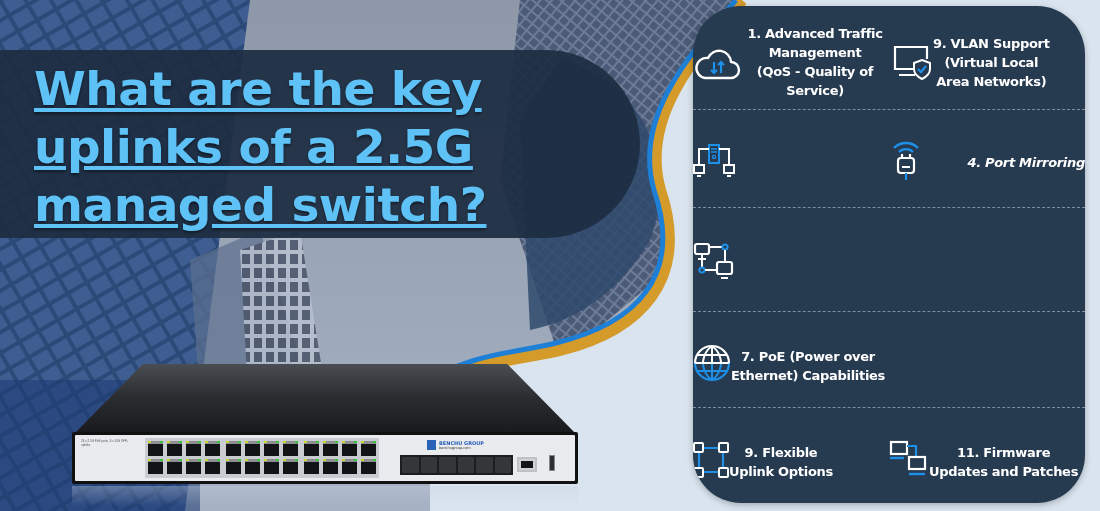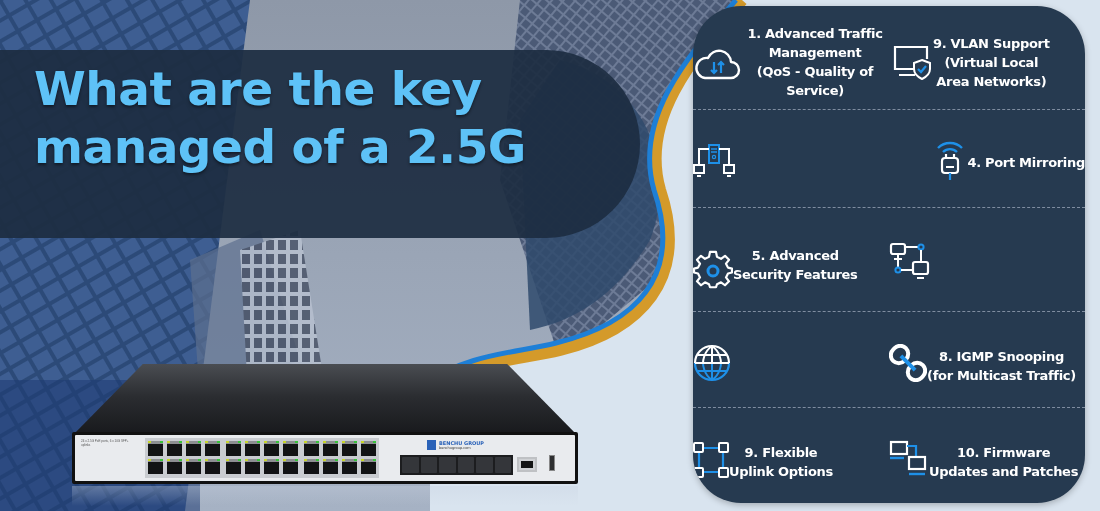--- a/index.html
+++ b/index.html
@@ -24,21 +24,21 @@
   }
   .title-text {
     color: #5ec2f7;
     font-family: "DejaVu Sans", sans-serif;
     font-weight: bold;
     font-size: 47px;
     line-height: 58px;
     letter-spacing: -0.5px;
     text-shadow: 0 2px 3px rgba(0,0,0,0.45);
   }
-  .title-line { display: block; white-space: nowrap; }
+  .title-line { display: block; white-space: nowrap; text-decoration: underline; }
   
   .switch {
     position: absolute; left: 72px; top: 364px; width: 506px; height: 120px;
   }
   .switch-top {
     position: absolute; left: 0; top: 0; width: 506px; height: 72px;
     background: linear-gradient(180deg, #4a4d52 0%, #2b2d31 45%, #17181b 100%);
     clip-path: polygon(14% 0, 86% 0, 100% 100%, 0 100%);
   }
   .switch-front {
@@ -111,21 +111,21 @@
   .feature {
     width: 196px; height: 100%;
     display: flex; align-items: center;
     text-align: center;
     color: #ffffff;
     font-family: "DejaVu Sans", sans-serif; font-weight: bold;
     font-size: 13px; line-height: 19px; letter-spacing: -0.3px;
   }
   .feature .icon { height: 38px; display: flex; align-items: flex-end; justify-content: center; }
   .feature .label { white-space: pre-line; margin-top: 1px; }
-  .feature.vcenter { justify-content: flex-end; }
+  .feature.vcenter { justify-content: space-between; font-style: italic; }
 </style>
 </head>
 <body>
 
 <div class="bg-photo">
   <svg width="760" height="511" viewBox="0 0 760 511">
     <defs>
       <linearGradient id="sky" x1="0" y1="0" x2="0" y2="1">
         <stop offset="0" stop-color="#8e98a8"></stop>
         <stop offset="1" stop-color="#a6b2c4"></stop>
@@ -163,21 +163,22 @@
     <path d="M742 0 C690 60 640 120 660 190 C690 280 640 330 560 350 C520 360 470 360 430 390" fill="none" stroke="#d49a2a" stroke-width="12"></path>
     <path d="M736 0 C684 60 634 120 654 190 C684 278 634 324 556 343 C516 353 466 354 428 383" fill="none" stroke="#1e7fd6" stroke-width="5"></path>
 
     <rect x="0" y="380" width="200" height="131" fill="#1d3a72" opacity="0.55"></rect>
   </svg>
 </div>
 
 <div class="title-banner">
   <h1 class="title-text">
     <span class="title-line">What are the key</span>
-    <span class="title-line">managed of a 2.5G</span>
+    <span class="title-line">uplinks of a 2.5G</span>
+    <span class="title-line">managed switch?</span>
   </h1>
 </div>
 
 <div class="switch">
   <div class="switch-top"></div>
   <div class="switch-front">
     <div class="front-panel">
       <div class="panel-label">24 x 2.5G PoE ports, 6 x 10G SFP+ uplinks</div>
       <div class="port-block" style="left:70px">
         <div class="rj45"></div>
@@ -284,30 +285,20 @@
           <rect x="9" y="21" width="16" height="15" rx="3" fill="none" stroke="#fff" stroke-width="2.2"></rect>
           <path d="M13 30 H21" stroke="#fff" stroke-width="2"></path>
           <path d="M17 36 V43" stroke="#1e90e8" stroke-width="2.2"></path>
         </svg>
       </div>
       <div class="label">4. Port Mirroring</div>
     </div>
   </div>
 
   <div class="feature-row" style="top:202px; height:104px; padding-top:4px">
-    <div class="feature">
-      <div class="icon" style="height:56px">
-        <svg width="40" height="40" viewBox="0 0 40 40">
-          <path d="M17 3 H23 L24 8 L28 10 L32 7 L36 11 L33 15 L35 19 L39 20 V24 L35 25 L33 29 L36 33 L32 37 L28 34 L24 36 L23 39 H17 L16 36 L12 34 L8 37 L4 33 L7 29 L5 25 L1 24 V20 L5 19 L7 15 L4 11 L8 7 L12 10 L16 8 Z" fill="none" stroke="#fff" stroke-width="2.2" stroke-linejoin="round" transform="translate(0,-1) scale(1,0.98)"></path>
-          <circle cx="20" cy="21" r="5" fill="none" stroke="#1e90e8" stroke-width="3"></circle>
-        </svg>
-      </div>
-      <div class="label" style="margin-top:6px">5. Advanced
-Security Features</div>
-    </div>
     <div class="feature">
       <div class="icon">
         <svg width="42" height="40" viewBox="0 0 42 40">
           <rect x="2" y="3" width="14" height="10" rx="2" fill="none" stroke="#fff" stroke-width="2.2"></rect>
           <path d="M16 6 H30" stroke="#fff" stroke-width="2"></path>
           <circle cx="32" cy="6" r="2.6" fill="none" stroke="#1e90e8" stroke-width="2"></circle>
           <path d="M32 9 V21" stroke="#fff" stroke-width="2"></path>
           <path d="M9 13 V26 M5 18 H13" stroke="#fff" stroke-width="2"></path>
           <circle cx="9" cy="29" r="2.6" fill="none" stroke="#1e90e8" stroke-width="2"></circle>
           <path d="M12 29 H24" stroke="#fff" stroke-width="2"></path>
@@ -326,33 +317,22 @@
           <path d="M2 19 A17 17 0 0 0 36 19" fill="none" stroke="#1e90e8" stroke-width="2.2"></path>
           <path d="M19 2 V19" stroke="#fff" stroke-width="2"></path>
           <path d="M19 19 V36" stroke="#1e90e8" stroke-width="2"></path>
           <path d="M19 2 C10 8 10 19 10 19 M19 2 C28 8 28 19 28 19" fill="none" stroke="#fff" stroke-width="2"></path>
           <path d="M10 19 C10 19 10 30 19 36 M28 19 C28 19 28 30 19 36" fill="none" stroke="#1e90e8" stroke-width="2"></path>
           <path d="M5 11 H33" stroke="#fff" stroke-width="2"></path>
           <path d="M2 19 H36" stroke="#fff" stroke-width="2"></path>
           <path d="M5 27 H33" stroke="#1e90e8" stroke-width="2"></path>
         </svg>
       </div>
-    </div>
-    <div class="feature">
-      <div class="icon">
-        <svg width="38" height="38" viewBox="0 0 38 38">
-          <g transform="rotate(-45 19 19)">
-            <rect x="10" y="-1" width="18" height="16" rx="8" fill="none" stroke="#fff" stroke-width="4" transform="translate(0,0)"></rect>
-            <rect x="10" y="23" width="18" height="16" rx="8" fill="none" stroke="#fff" stroke-width="4"></rect>
-            <path d="M19 9 V29" stroke="#1e90e8" stroke-width="4"></path>
-          </g>
-        </svg>
-      </div>
-      <div class="label" style="margin-top:6px">8. IGMP Snooping
-(for Multicast Traffic)</div>
+      <div class="label" style="margin-top:6px">7. PoE (Power over
+Ethernet) Capabilities</div>
     </div>
   </div>
 
   <div class="feature-row last" style="top:402px; height:95px; padding-top:6px">
     <div class="feature">
       <div class="icon">
         <svg width="36" height="36" viewBox="0 0 36 36">
           <path d="M10 6 H26 M10 30 H26 M6 10 V26 M30 10 V26" stroke="#1e90e8" stroke-width="2.2"></path>
           <rect x="1" y="1" width="9" height="9" rx="1" fill="#263a50" stroke="#fff" stroke-width="2"></rect>
           <rect x="26" y="1" width="9" height="9" rx="1" fill="#263a50" stroke="#fff" stroke-width="2"></rect>
@@ -366,18 +346,18 @@
     <div class="feature">
       <div class="icon">
         <svg width="40" height="38" viewBox="0 0 40 38">
           <rect x="2" y="2" width="16" height="12" fill="none" stroke="#fff" stroke-width="2.2"></rect>
           <path d="M1 18 H15" stroke="#1e90e8" stroke-width="2.4"></path>
           <path d="M18 6 H27 V17" fill="none" stroke="#1e90e8" stroke-width="2.2"></path>
           <rect x="20" y="17" width="16" height="12" fill="none" stroke="#fff" stroke-width="2.2"></rect>
           <path d="M20 34 H36" stroke="#1e90e8" stroke-width="2.4"></path>
         </svg>
       </div>
-      <div class="label" style="margin-top:6px">10. Firmware
+      <div class="label" style="margin-top:6px">11. Firmware
 Updates and Patches</div>
     </div>
   </div>
 
 </div>
 
 </body></html>

